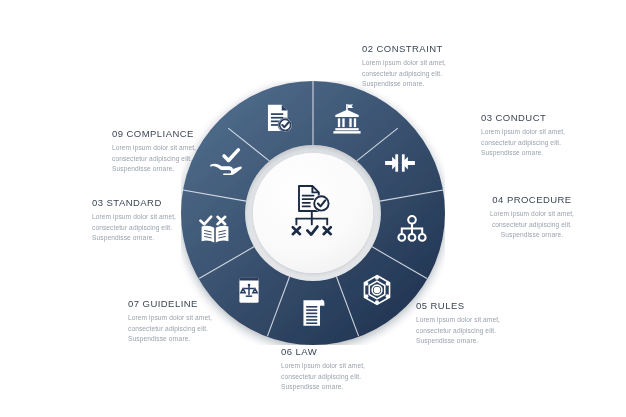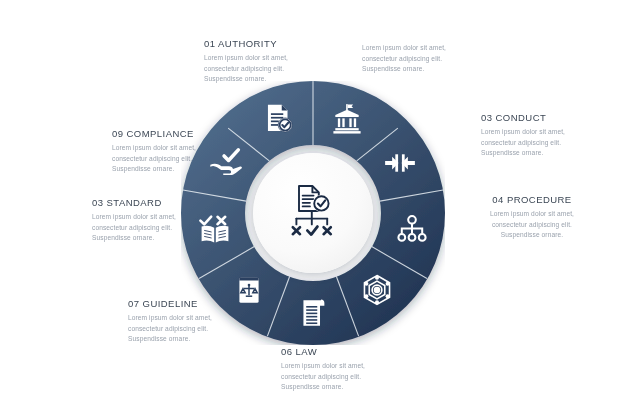--- a/index.html
+++ b/index.html
@@ -77,30 +77,23 @@
     margin: 0;
     letter-spacing: 0.1px;
   }
   .label-body span { display: block; }
 </style>
 </head>
 <body>
 
 <div id="canvas">
 
-  <div class="label" style="left:204px; top:38px;">
-    <p class="label-title">01 AUTHORITY</p>
-    <p class="label-body">
-      <span>Lorem ipsum dolor sit amet,</span>
-      <span>consectetur adipiscing elit.</span>
-      <span>Suspendisse ornare.</span>
-    </p>
-  </div>
 
   <div class="label" style="left:362px; top:43px;">
+    <p class="label-title">02 CONSTRAINT</p>
     <p class="label-body">
       <span>Lorem ipsum dolor sit amet,</span>
       <span>consectetur adipiscing elit.</span>
       <span>Suspendisse ornare.</span>
     </p>
   </div>
 
   <div class="label" style="left:437px; top:112px;margin-left:44px;">
     <p class="label-title">03 CONDUCT</p>
     <p class="label-body">
@@ -112,20 +105,28 @@
 
   <div class="label" style="left:456px; top:194px;text-align:center;">
     <p class="label-title">04 PROCEDURE</p>
     <p class="label-body">
       <span>Lorem ipsum dolor sit amet,</span>
       <span>consectetur adipiscing elit.</span>
       <span>Suspendisse ornare.</span>
     </p>
   </div>
 
+  <div class="label" style="left:416px; top:300px;">
+    <p class="label-title">05 RULES</p>
+    <p class="label-body">
+      <span>Lorem ipsum dolor sit amet,</span>
+      <span>consectetur adipiscing elit.</span>
+      <span>Suspendisse ornare.</span>
+    </p>
+  </div>
 
   <div class="label" style="left:281px; top:346px;">
     <p class="label-title">06 LAW</p>
     <p class="label-body">
       <span>Lorem ipsum dolor sit amet,</span>
       <span>consectetur adipiscing elit.</span>
       <span>Suspendisse ornare.</span>
     </p>
   </div>
 

